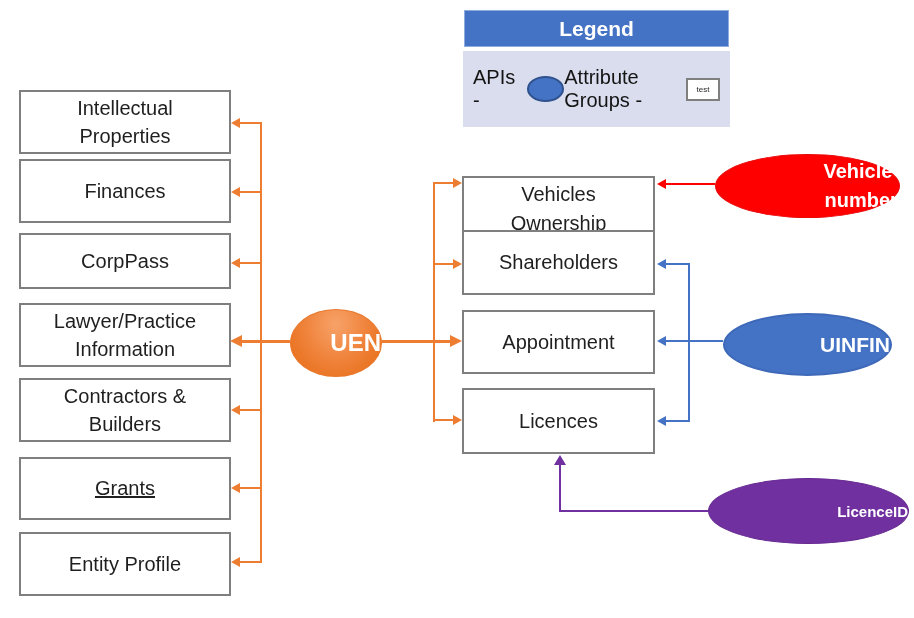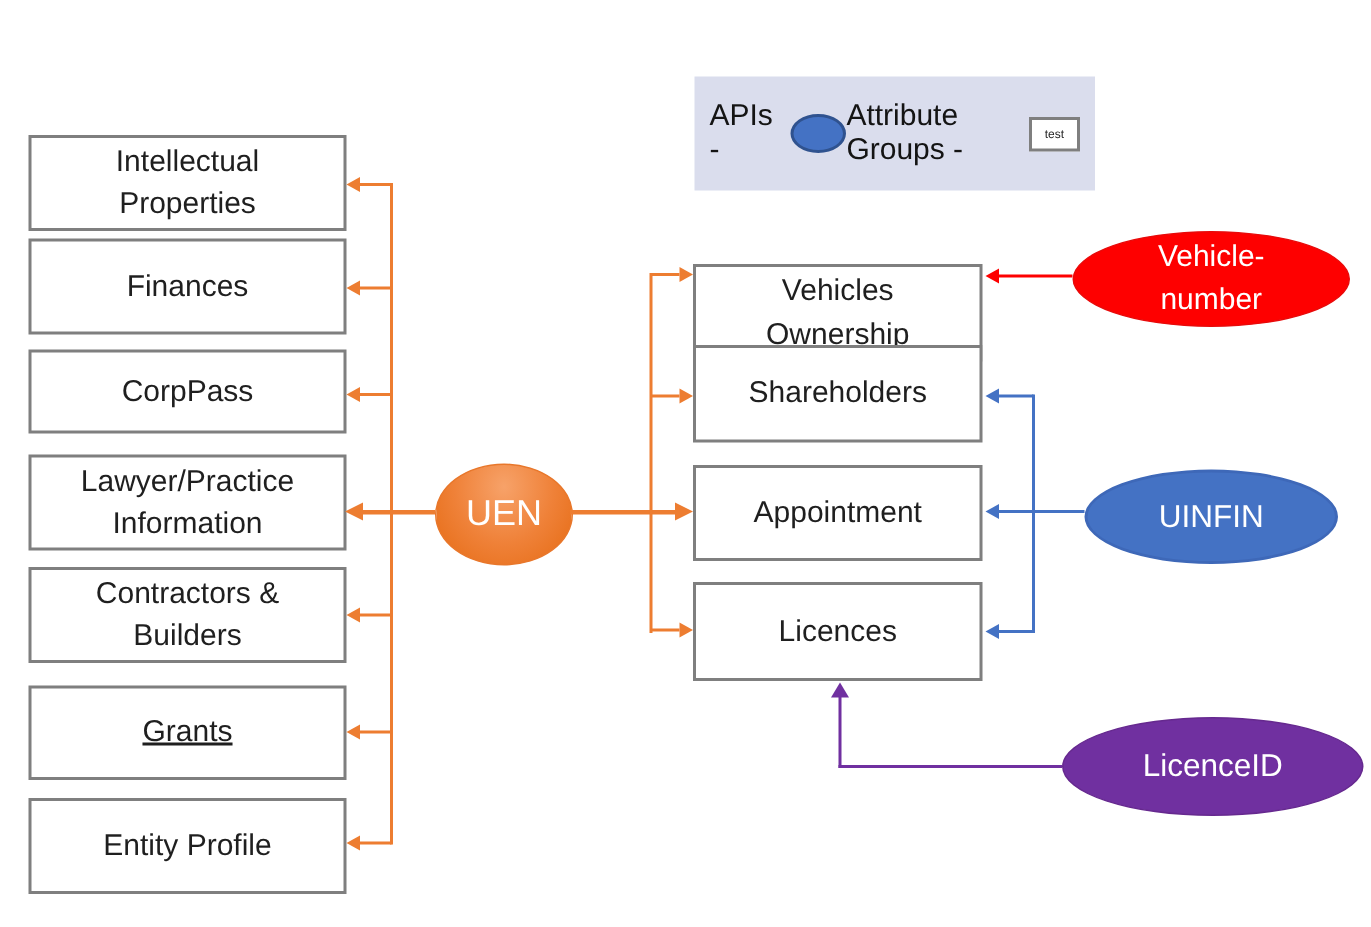--- a/index.html
+++ b/index.html
@@ -10,38 +10,38 @@
   
   .agbox{
     position:absolute;box-sizing:border-box;background:#fff;
     border:2px solid #7F7F7F;display:flex;align-items:center;justify-content:center;
     text-align:center;color:#1f1f1f;font-size:20px;line-height:1.42;white-space:pre-line;
   }
   .left-box{left:19px;width:212px;}
   .right-box{left:462px;width:193px;}
   
   .api{
-    position:absolute;border-radius:50%;display:flex;align-items:center;justify-content:center;
-    color:#fff;text-align:center;white-space:pre-line;
+    position:absolute;border-radius:50%;display:flex;align-items:center;justify-content:flex-end;
+    color:#fff;text-align:center;white-space:pre-line;font-weight:bold;
   }
   .api-uen{
     left:290px;top:309px;width:90px;height:66px;font-size:24px;
     background:radial-gradient(ellipse at 50% 22%, #F7A269 0%, #EF8138 52%, #E56A12 100%);
     border:1px solid #E8772B;
   }
   .api-red{
     left:715px;top:154px;width:183px;height:62px;font-size:20px;line-height:1.45;
     background:#FE0000;border:1px solid #E80A0A;
   }
   .api-blue{
     left:723px;top:313px;width:165px;height:59px;font-size:21px;
     background:#4472C4;border:2px solid #3E68B8;
   }
   .api-purple{
-    left:708px;top:478px;width:199px;height:64px;font-size:21px;
+    left:708px;top:478px;width:199px;height:64px;font-size:15px;
     background:#7030A0;border:1px solid #66298F;
   }
   
   .legend-header{
     position:absolute;left:464px;top:10px;width:265px;height:37px;box-sizing:border-box;
     background:#4472C4;border:1px solid #8FAADC;color:#fff;font-weight:bold;font-size:21px;
     display:flex;align-items:center;justify-content:center;
   }
   .legend-body{
     position:absolute;left:463px;top:51px;width:267px;height:76px;box-sizing:border-box;
@@ -70,20 +70,23 @@
   .arr-right-orange-big{border-top:6px solid transparent;border-bottom:6px solid transparent;border-left:12px solid #ED7D31;}
   .arr-left-blue{border-top:5px solid transparent;border-bottom:5px solid transparent;border-right:9px solid #4472C4;}
   .arr-left-red{border-top:5px solid transparent;border-bottom:5px solid transparent;border-right:9px solid #FE0000;}
   .arr-up-purple{border-left:6px solid transparent;border-right:6px solid transparent;border-bottom:10px solid #7030A0;}
 </style>
 </head>
 <body>
 
 <div id="canvas">
 
+  <div class="legend-header">
+    <span>Legend</span>
+  </div>
   <div class="legend-body">
     <div class="legend-row">
       <span>APIs -</span>
       <span class="legend-api-icon"></span>
     </div>
     <div class="legend-row">
       <span>Attribute Groups -</span>
       <span class="legend-ag-icon">
         <span>test</span>
       </span>

